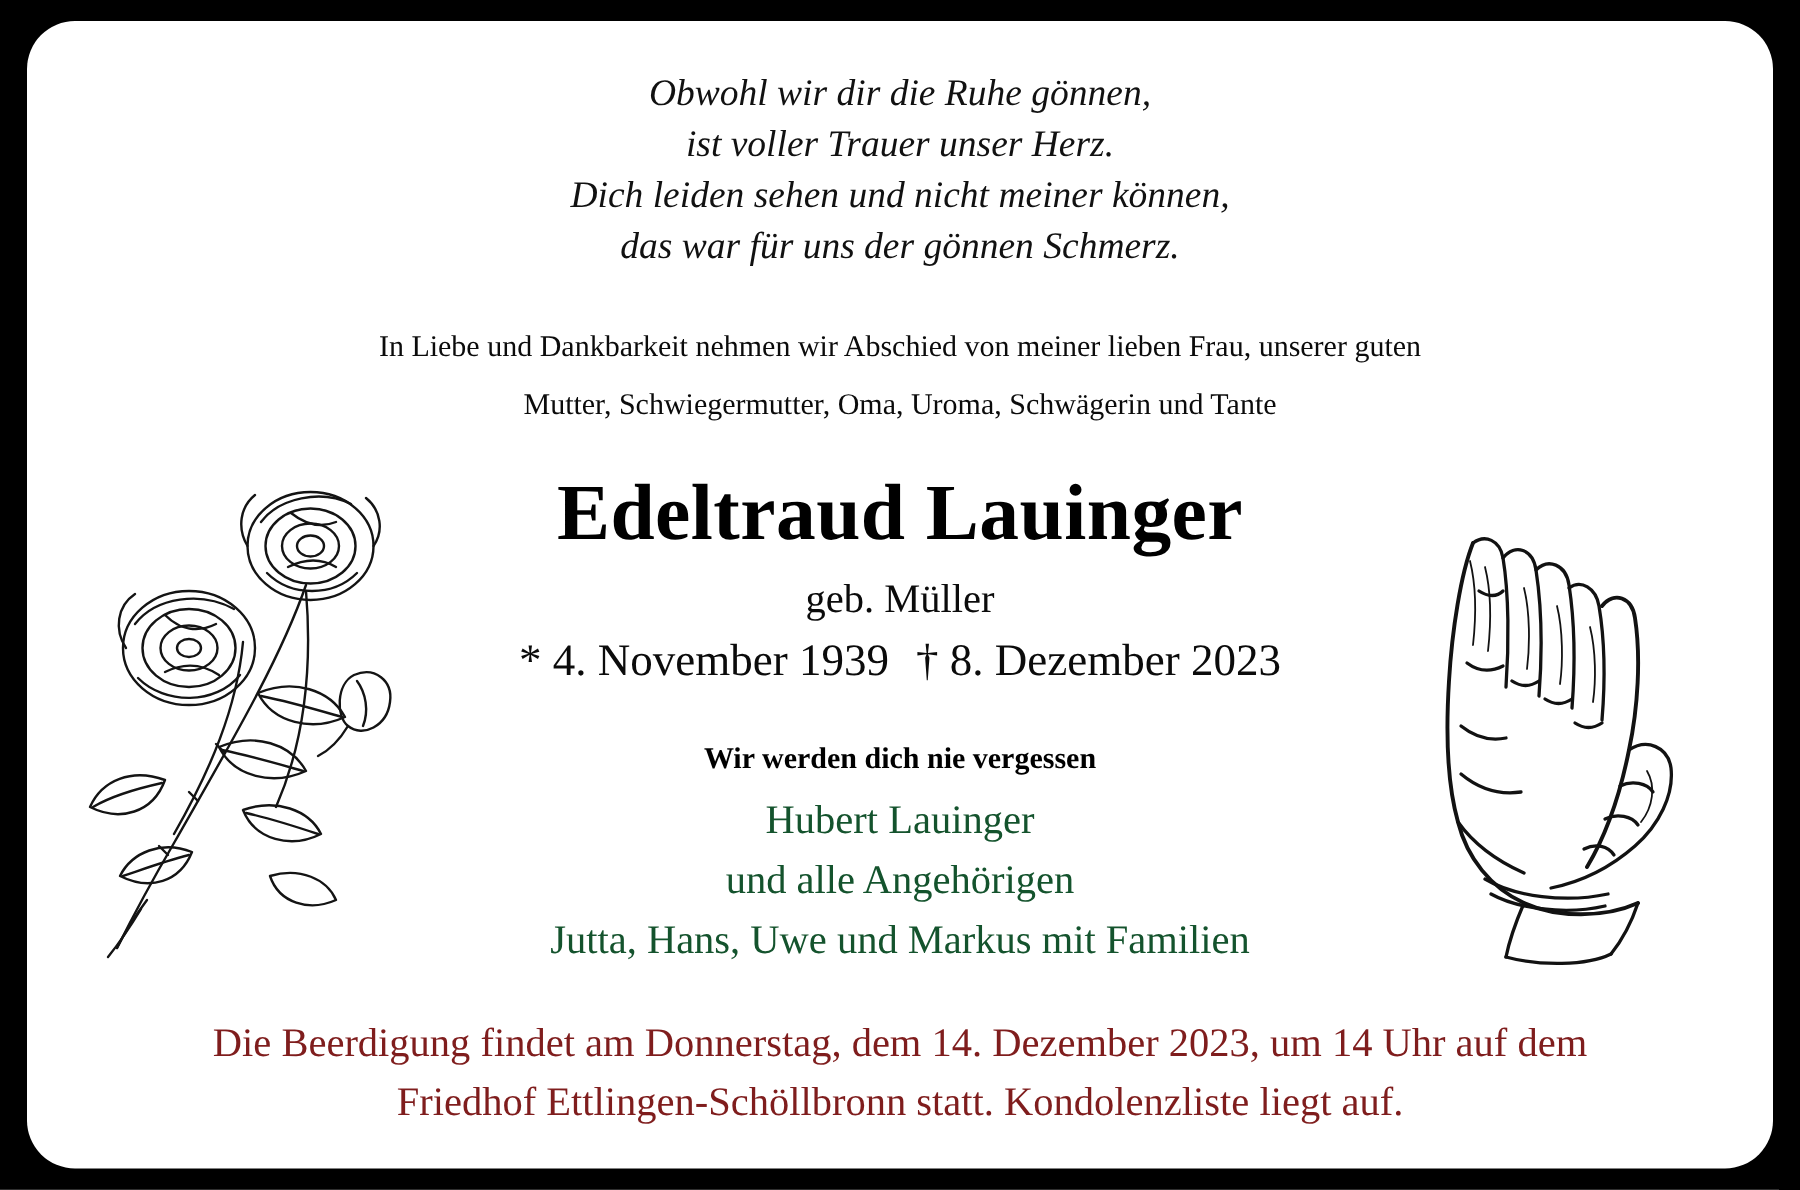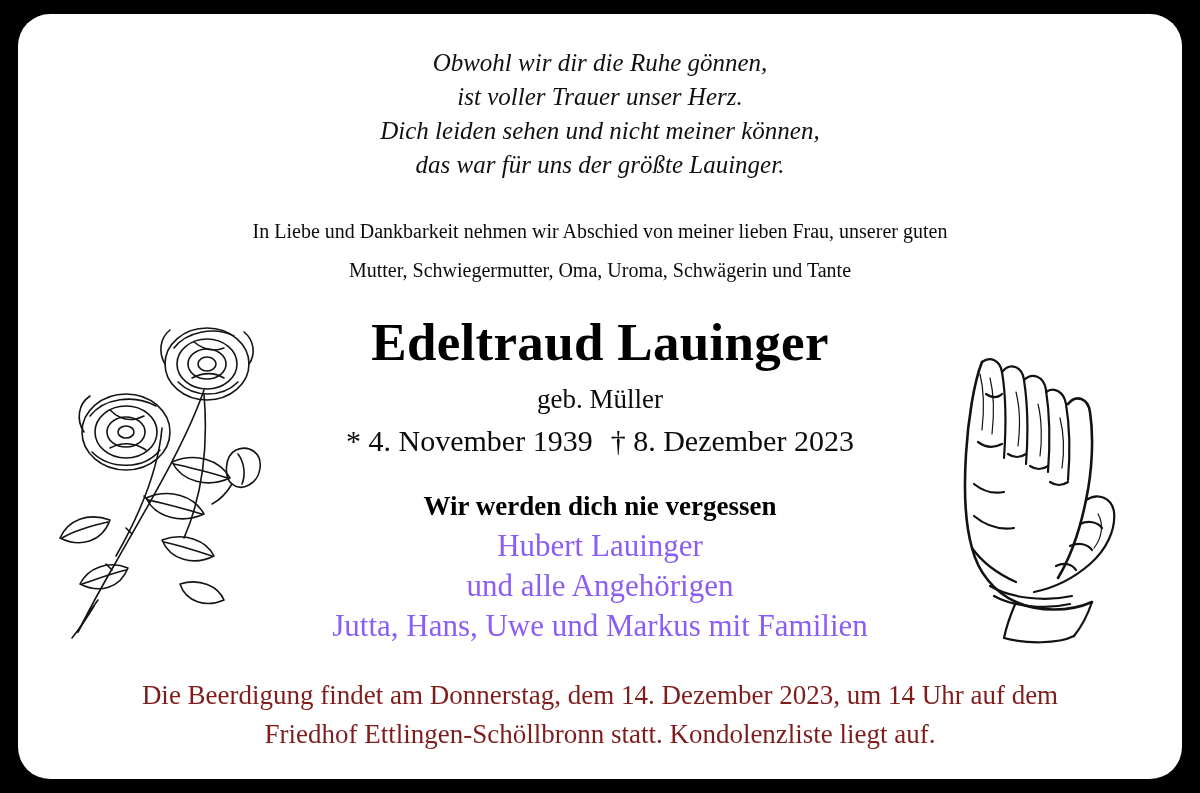--- a/index.html
+++ b/index.html
@@ -78,30 +78,30 @@
     line-height: 38px;
     color: #0b0b0b;
     margin-top: 2px;
   }
   .dates .sep {
     display: inline-block;
     width: 18px;
   }
 
   .farewell {
-    font-size: 27px;
+    font-size: 20px;
     font-weight: bold;
     line-height: 40px;
     color: #000000;
     margin-top: 26px;
   }
   .mourners {
-    font-size: 31px;
+    font-size: 27px;
     line-height: 40px;
-    color: #8b5cf6;
+    color: #14532d;
   }
 
   .funeral {
     text-align: center;
     font-size: 27px;
     line-height: 39px;
     color: #7f1d1d;
     margin-top: 30px;
     padding: 0 18px;
   }
@@ -231,21 +231,21 @@
           <path d="M140 84 C144 100 144 120 142 134" stroke-width="1.2"></path>
           <path d="M178 180 C184 190 182 204 174 214" stroke-width="1.2"></path>
         </g>
       </svg>
     </div>
 
     <div class="poem">
       <div>Obwohl wir dir die Ruhe gönnen,</div>
       <div>ist voller Trauer unser Herz.</div>
       <div>Dich leiden sehen und nicht meiner können,</div>
-      <div>das war für uns der größte Lauinger.</div>
+      <div>das war für uns der gönnen Schmerz.</div>
     </div>
 
     <div class="intro">
       <div>In Liebe und Dankbarkeit nehmen wir Abschied von meiner lieben Frau, unserer guten</div>
       <div>Mutter, Schwiegermutter, Oma, Uroma, Schwägerin und Tante</div>
     </div>
 
     <div class="center-block">
       <div class="name">Edeltraud Lauinger</div>
       <div class="maiden">geb. Müller</div>

